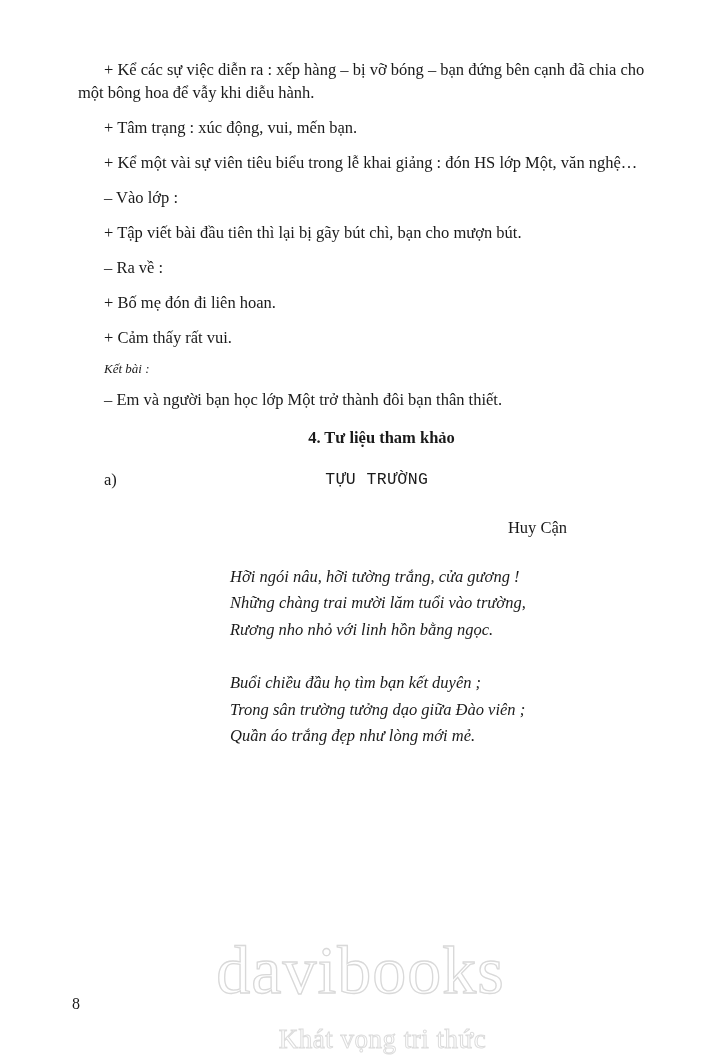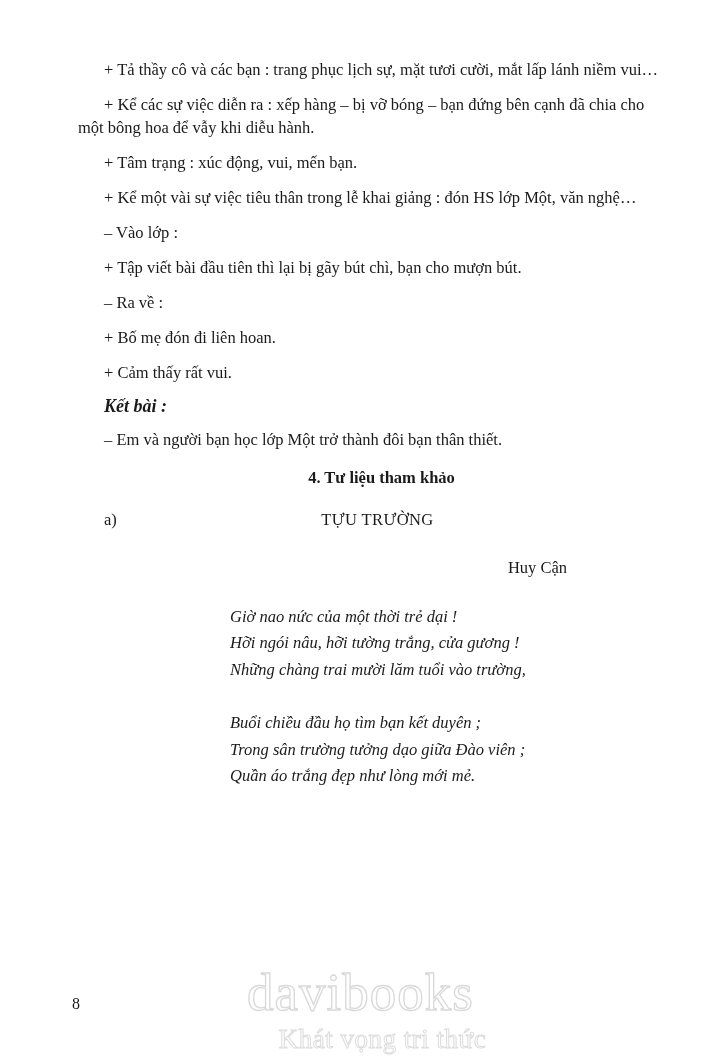--- a/index.html
+++ b/index.html
@@ -22,22 +22,22 @@
     box-sizing: border-box;
   }
   .line {
     font-size: 16.5px;
     line-height: 1.42;
     margin: 0 0 11.5px 0;
     text-indent: 26px;
   }
   .heading-italic {
     font-style: italic;
-    font-weight: bold;
-    font-size: 18px;
+    font-weight: normal;
+    font-size: 13px;
     margin: 0 0 11.5px 0;
     text-indent: 26px;
   }
   .heading-bold {
     font-weight: bold;
     font-size: 16.5px;
     margin: 16px 0 22px 0;
     text-indent: 26px;
     text-align: center;
   }
@@ -51,20 +51,21 @@
     position: relative;
     margin: 0 0 26px 0;
     height: 22px;
   }
   .poem-title {
     position: absolute;
     left: 50%;
     transform: translateX(-42%);
     font-size: 16.5px;
     letter-spacing: 0.4px;
+    font-family: Liberation Mono, monospace;
   }
   .poem-author {
     text-align: right;
     padding-right: 92px;
     font-size: 16.5px;
     margin: 0 0 26px 0;
     font-weight: normal;
   }
   .stanza {
     margin: 0 0 26px 0;
@@ -86,69 +87,68 @@
     position: absolute;
     left: 0;
     right: 0;
     bottom: 6px;
     text-align: center;
     pointer-events: none;
     user-select: none;
   }
   .wm-main {
     font-family: "Liberation Serif", serif;
-    font-size: 53px;
+    font-size: 68px;
     line-height: 1;
     color: #ffffff;
     -webkit-text-stroke: 1.3px #d9d9d9;
     text-shadow: 0 0 1px #e2e2e2;
     letter-spacing: 1px;
   }
   .wm-sub {
     font-family: "Liberation Serif", serif;
     font-size: 27px;
     line-height: 1.2;
-    margin-top: 4px;
+    margin-top: 19px;
     color: #ffffff;
     -webkit-text-stroke: 1px #dcdcdc;
     letter-spacing: 0.5px;
     padding-left: 44px;
   }
 </style>
 </head>
 <body>
 
 <div class="page">
 
-  <p class="line">+ Tả thầy cô và các bạn : trang phục lịch sự, mặt tươi cười, mắt lấp lánh niềm vui…</p>
   <p class="line">+ Kể các sự việc diễn ra : xếp hàng – bị vỡ bóng – bạn đứng bên cạnh đã chia cho một bông hoa để vẫy khi diễu hành.</p>
   <p class="line">+ Tâm trạng : xúc động, vui, mến bạn.</p>
-  <p class="line">+ Kể một vài sự việc tiêu thân trong lễ khai giảng : đón HS lớp Một, văn nghệ…</p>
+  <p class="line">+ Kể một vài sự viên tiêu biểu trong lễ khai giảng : đón HS lớp Một, văn nghệ…</p>
   <p class="line">– Vào lớp :</p>
   <p class="line">+ Tập viết bài đầu tiên thì lại bị gãy bút chì, bạn cho mượn bút.</p>
   <p class="line">– Ra về :</p>
   <p class="line">+ Bố mẹ đón đi liên hoan.</p>
   <p class="line">+ Cảm thấy rất vui.</p>
 
   <p class="heading-italic">Kết bài :</p>
   <p class="line">– Em và người bạn học lớp Một trở thành đôi bạn thân thiết.</p>
 
   <p class="heading-bold">4. Tư liệu tham khảo</p>
 
   <div class="poem-title-row">
     <span class="sub-label">a)</span>
     <span class="poem-title">TỰU TRƯỜNG</span>
   </div>
 
   <p class="poem-author">Huy Cận</p>
 
   <div class="stanza">
-    <p class="verse">Giờ nao nức của một thời trẻ dại !</p>
     <p class="verse">Hỡi ngói nâu, hỡi tường trắng, cửa gương !</p>
     <p class="verse">Những chàng trai mười lăm tuổi vào trường,</p>
+    <p class="verse">Rương nho nhỏ với linh hồn bằng ngọc.</p>
   </div>
 
   <div class="stanza">
     <p class="verse">Buổi chiều đầu họ tìm bạn kết duyên ;</p>
     <p class="verse">Trong sân trường tưởng dạo giữa Đào viên ;</p>
     <p class="verse">Quần áo trắng đẹp như lòng mới mẻ.</p>
   </div>
 
 
   <div class="page-number">8</div>

